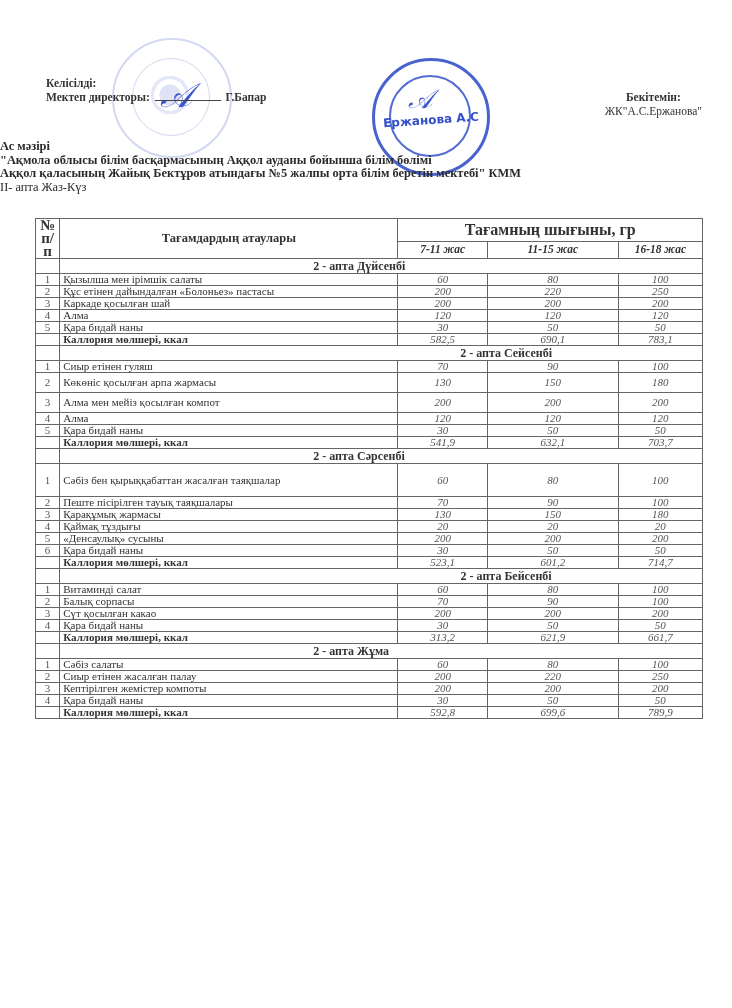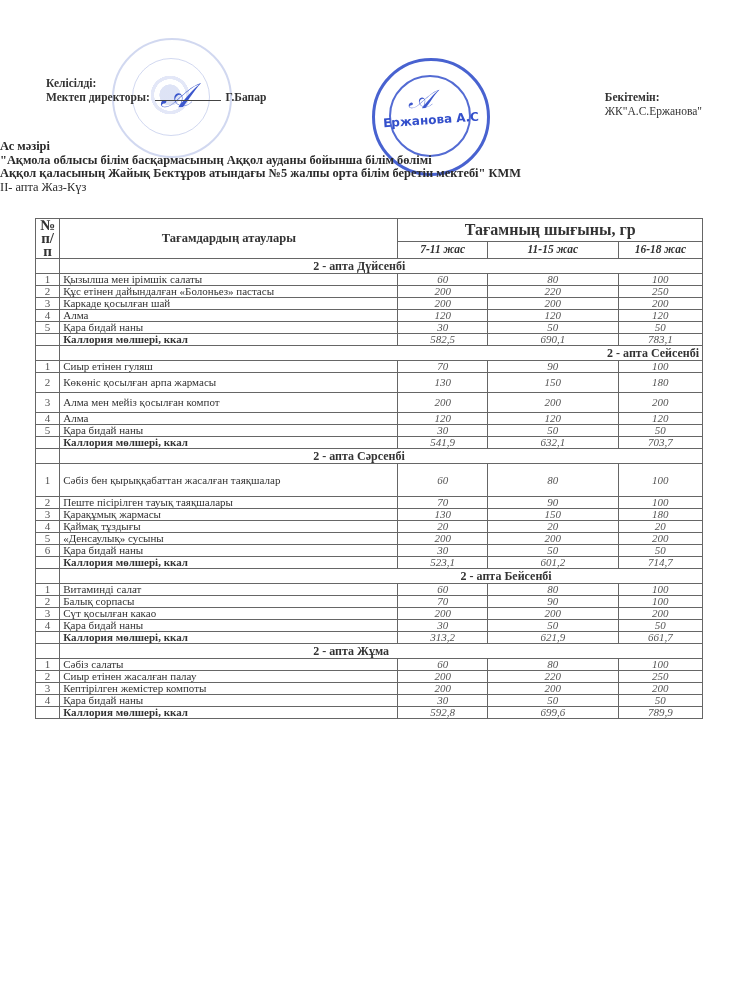--- a/index.html
+++ b/index.html
@@ -1,21 +1,21 @@
 <!DOCTYPE html>
 <html><head>
 <meta charset="utf-8">
 <style>
   html, body { margin: 0; padding: 0; background: #ffffff; }
   body { width: 732px; height: 1008px; position: relative; overflow: hidden;
          font-family: "Liberation Serif", "DejaVu Serif", serif; color: #2a2a2a; }
   .abs { position: absolute; }
   .hdr-left { left: 46px; top: 76px; font-size: 11.5px; line-height: 14px; font-weight: bold; color: #333; }
   .hdr-left .sig-line { display: inline-block; width: 62px; border-bottom: 1px solid #444; margin: 0 2px; vertical-align: baseline; height: 9px; }
-  .hdr-right { right: 30px; top: 90px; font-size: 11.5px; line-height: 14px; font-weight: bold; color: #333; text-align: left; margin-left: 31px; }
+  .hdr-right { right: 30px; top: 90px; font-size: 11.5px; line-height: 14px; font-weight: bold; color: #333; text-align: center; margin-left: 31px; }
   .title-block { left: 0; width: 732px; top: 140px; text-align: left; font-weight: bold; font-size: 12.4px; line-height: 13.6px; color: #2b2b2b; }
   .stamp { border-radius: 50%; }
   .stamp-left { left: 112px; top: 38px; width: 116px; height: 116px; border: 2px solid rgba(120,140,210,0.45); opacity: .75; }
   .stamp-left .inner { position: absolute; left: 18px; top: 18px; width: 76px; height: 76px; border-radius: 50%; border: 1.5px solid rgba(120,140,210,0.45); }
   .stamp-left .emblem { position: absolute; left: 30px; top: 32px; width: 52px; height: 46px; border-radius: 50%;
         background: radial-gradient(circle, rgba(130,150,220,0.35) 0 30%, transparent 31% 45%, rgba(130,150,220,0.3) 46% 55%, transparent 56%); }
   .stamp-right { left: 372px; top: 58px; width: 112px; height: 112px; border: 3px solid rgba(40,70,200,0.85); }
   .stamp-right .inner { position: absolute; left: 14px; top: 14px; width: 78px; height: 78px; border-radius: 50%; border: 2px solid rgba(40,70,200,0.8); }
   .stamp-right .name { position: absolute; left: 8px; top: 52px; width: 96px; text-align: center; color: rgba(40,70,200,0.95);
         font-family: "DejaVu Sans", sans-serif; font-weight: bold; font-size: 12px; transform: rotate(-4deg); }
@@ -134,21 +134,21 @@
       </tr>
       <tr class="row total">
         <td class="no"></td>
         <td class="name">Каллория мөлшері, ккал</td>
         <td class="v">582,5</td>
         <td class="v">690,1</td>
         <td class="v">783,1</td>
       </tr>
       <tr class="sec">
         <td style="border-left: 1px solid rgb(102, 102, 102);"></td>
-        <td class="sec-inner" colspan="4" style="text-align: right; padding-left: 253px;">2 - апта Сейсенбі</td>
+        <td class="sec-inner" colspan="4" style="text-align: center; padding-left: 253px;">2 - апта Сейсенбі</td>
       </tr>
       <tr class="row">
         <td class="no">1</td>
         <td class="name">Сиыр етінен гуляш</td>
         <td class="v">70</td>
         <td class="v">90</td>
         <td class="v">100</td>
       </tr>
       <tr class="row tall">
         <td class="no">2</td>

